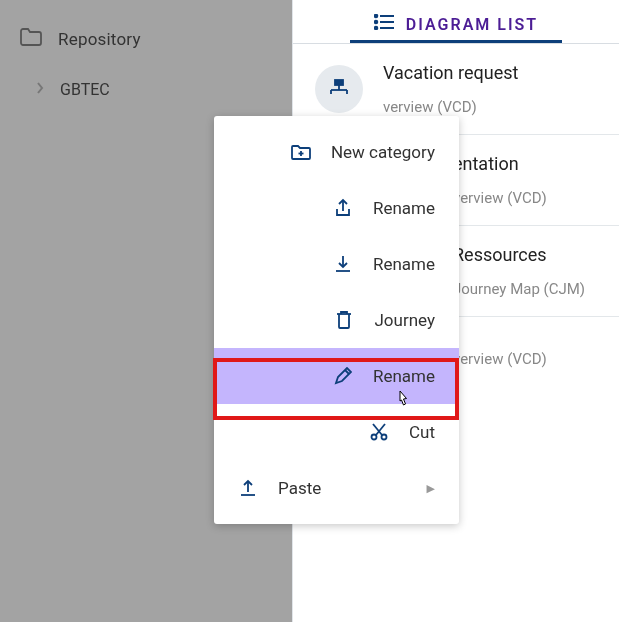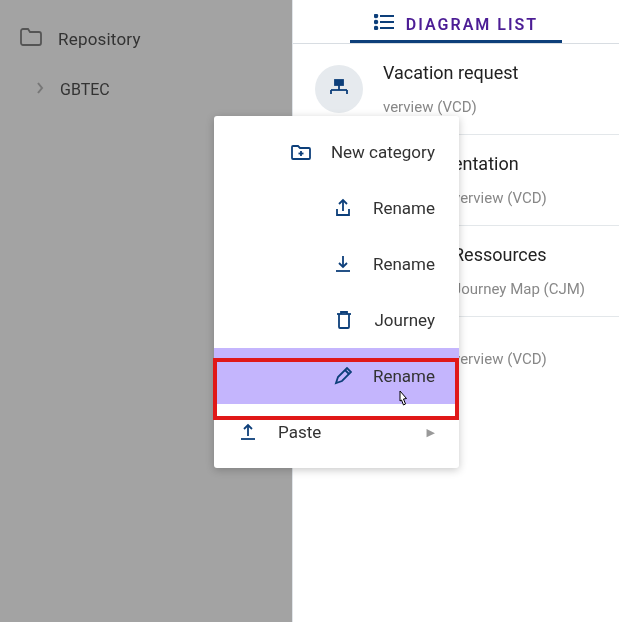--- a/index.html
+++ b/index.html
@@ -260,20 +260,31 @@
   <div class="menu-item highlighted">
     <span class="menu-icon">
       <svg width="18" height="18" viewBox="0 0 18 18" fill="none" stroke="currentColor" stroke-width="1.8">
           <path d="M2 16 l2-6 9-9 4 4 -9 9 Z"></path>
           <line x1="11" y1="3" x2="15" y2="7"></line>
         </svg>
     </span>
     <span>Rename</span>
   </div>
 
+  <div class="menu-item">
+    <span class="menu-icon">
+      <svg width="18" height="18" viewBox="0 0 18 18" fill="none" stroke="currentColor" stroke-width="1.8">
+          <circle cx="4" cy="14" r="2.5"></circle>
+          <circle cx="14" cy="14" r="2.5"></circle>
+          <line x1="6" y1="12" x2="15" y2="1"></line>
+          <line x1="12" y1="12" x2="3" y2="1"></line>
+        </svg>
+    </span>
+    <span>Cut</span>
+  </div>
 
 
   <div class="menu-item">
     <span class="menu-icon">
       <svg width="18" height="20" viewBox="0 0 18 20" fill="none" stroke="currentColor" stroke-width="1.8">
           <line x1="9" y1="14" x2="9" y2="3"></line>
           <polyline points="5,7 9,3 13,7"></polyline>
           <line x1="2" y1="17" x2="16" y2="17"></line>
         </svg>
     </span>

